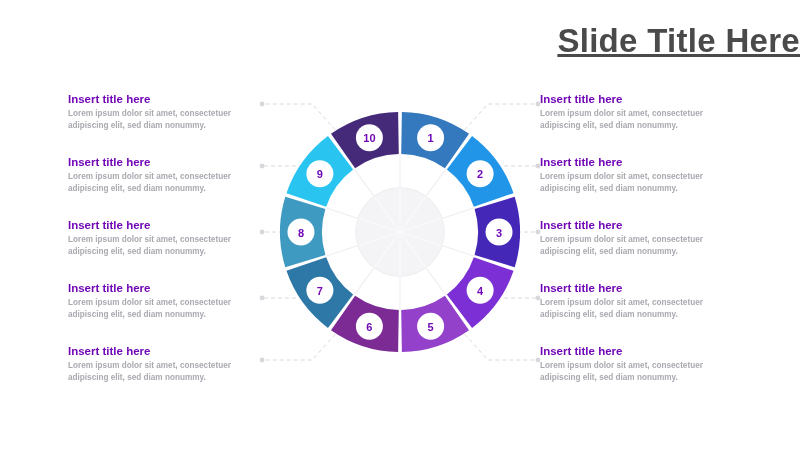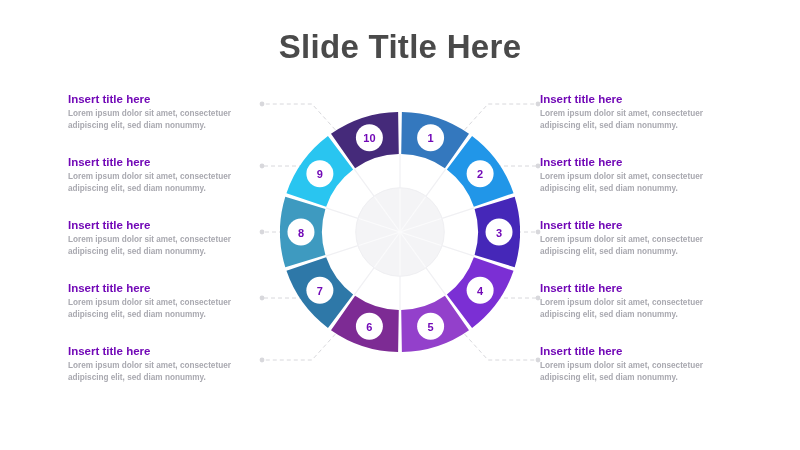--- a/index.html
+++ b/index.html
@@ -20,28 +20,29 @@
     left: 0; top: 0;
     width: 800px;
     height: 450px;
     background: #ffffff;
   }
 
   
   #slide-title {
     position: absolute;
     left: 0;
-    top: 28px;
-    width: 800px;
-    text-align: center;
+    top: 22px;
+    width: 800px;
+    text-align: right;
     font-size: 33px;
     font-weight: bold;
     color: #4a4a4a;
     letter-spacing: 0.3px;
     white-space: nowrap;
+    text-decoration: underline;
   }
 
   
   .text-block {
     position: absolute;
     width: 190px;
   }
   .text-block.left  { left: 68px; }
   .text-block.right { left: 540px; }
 

